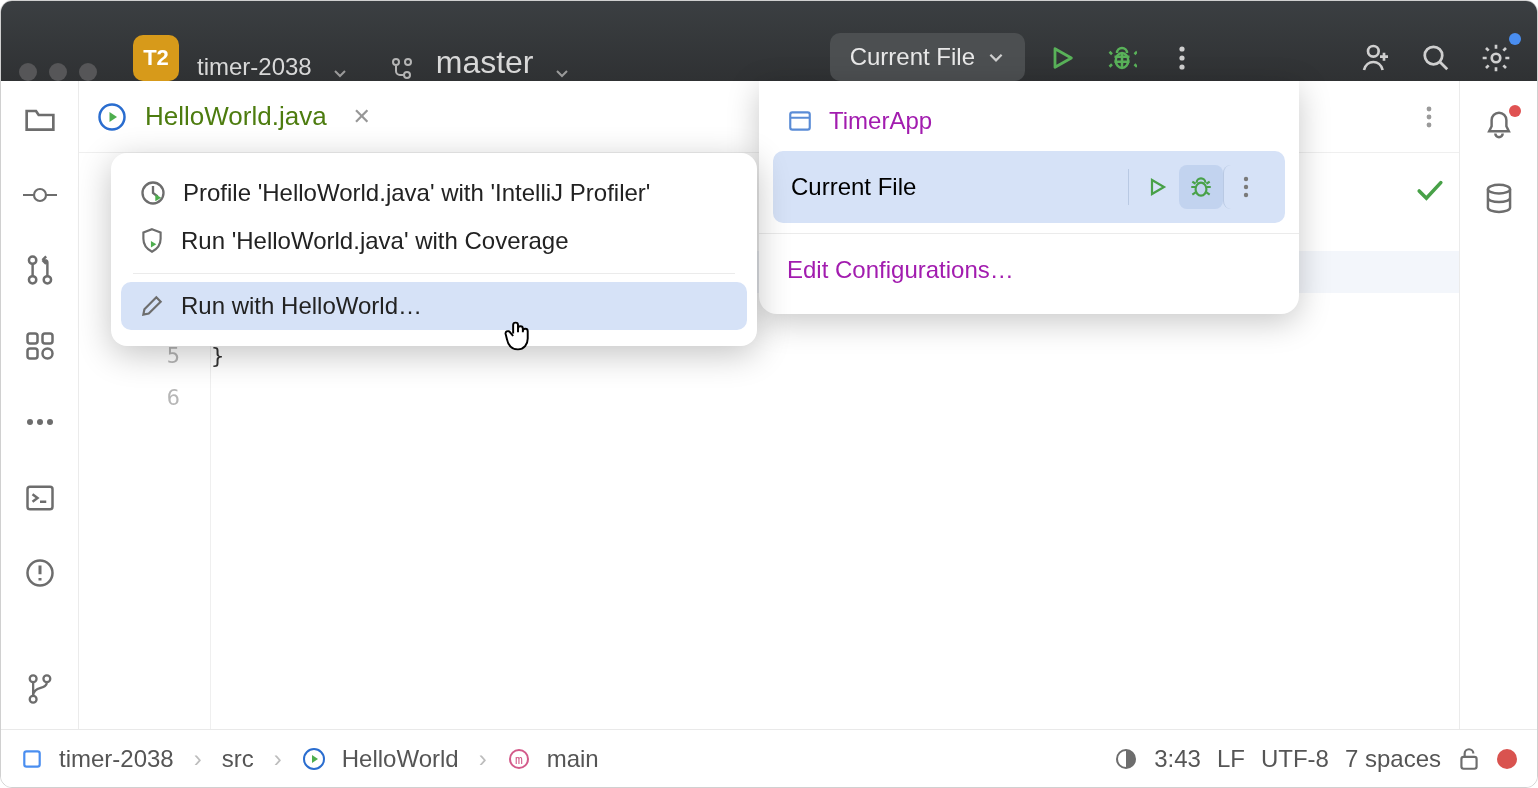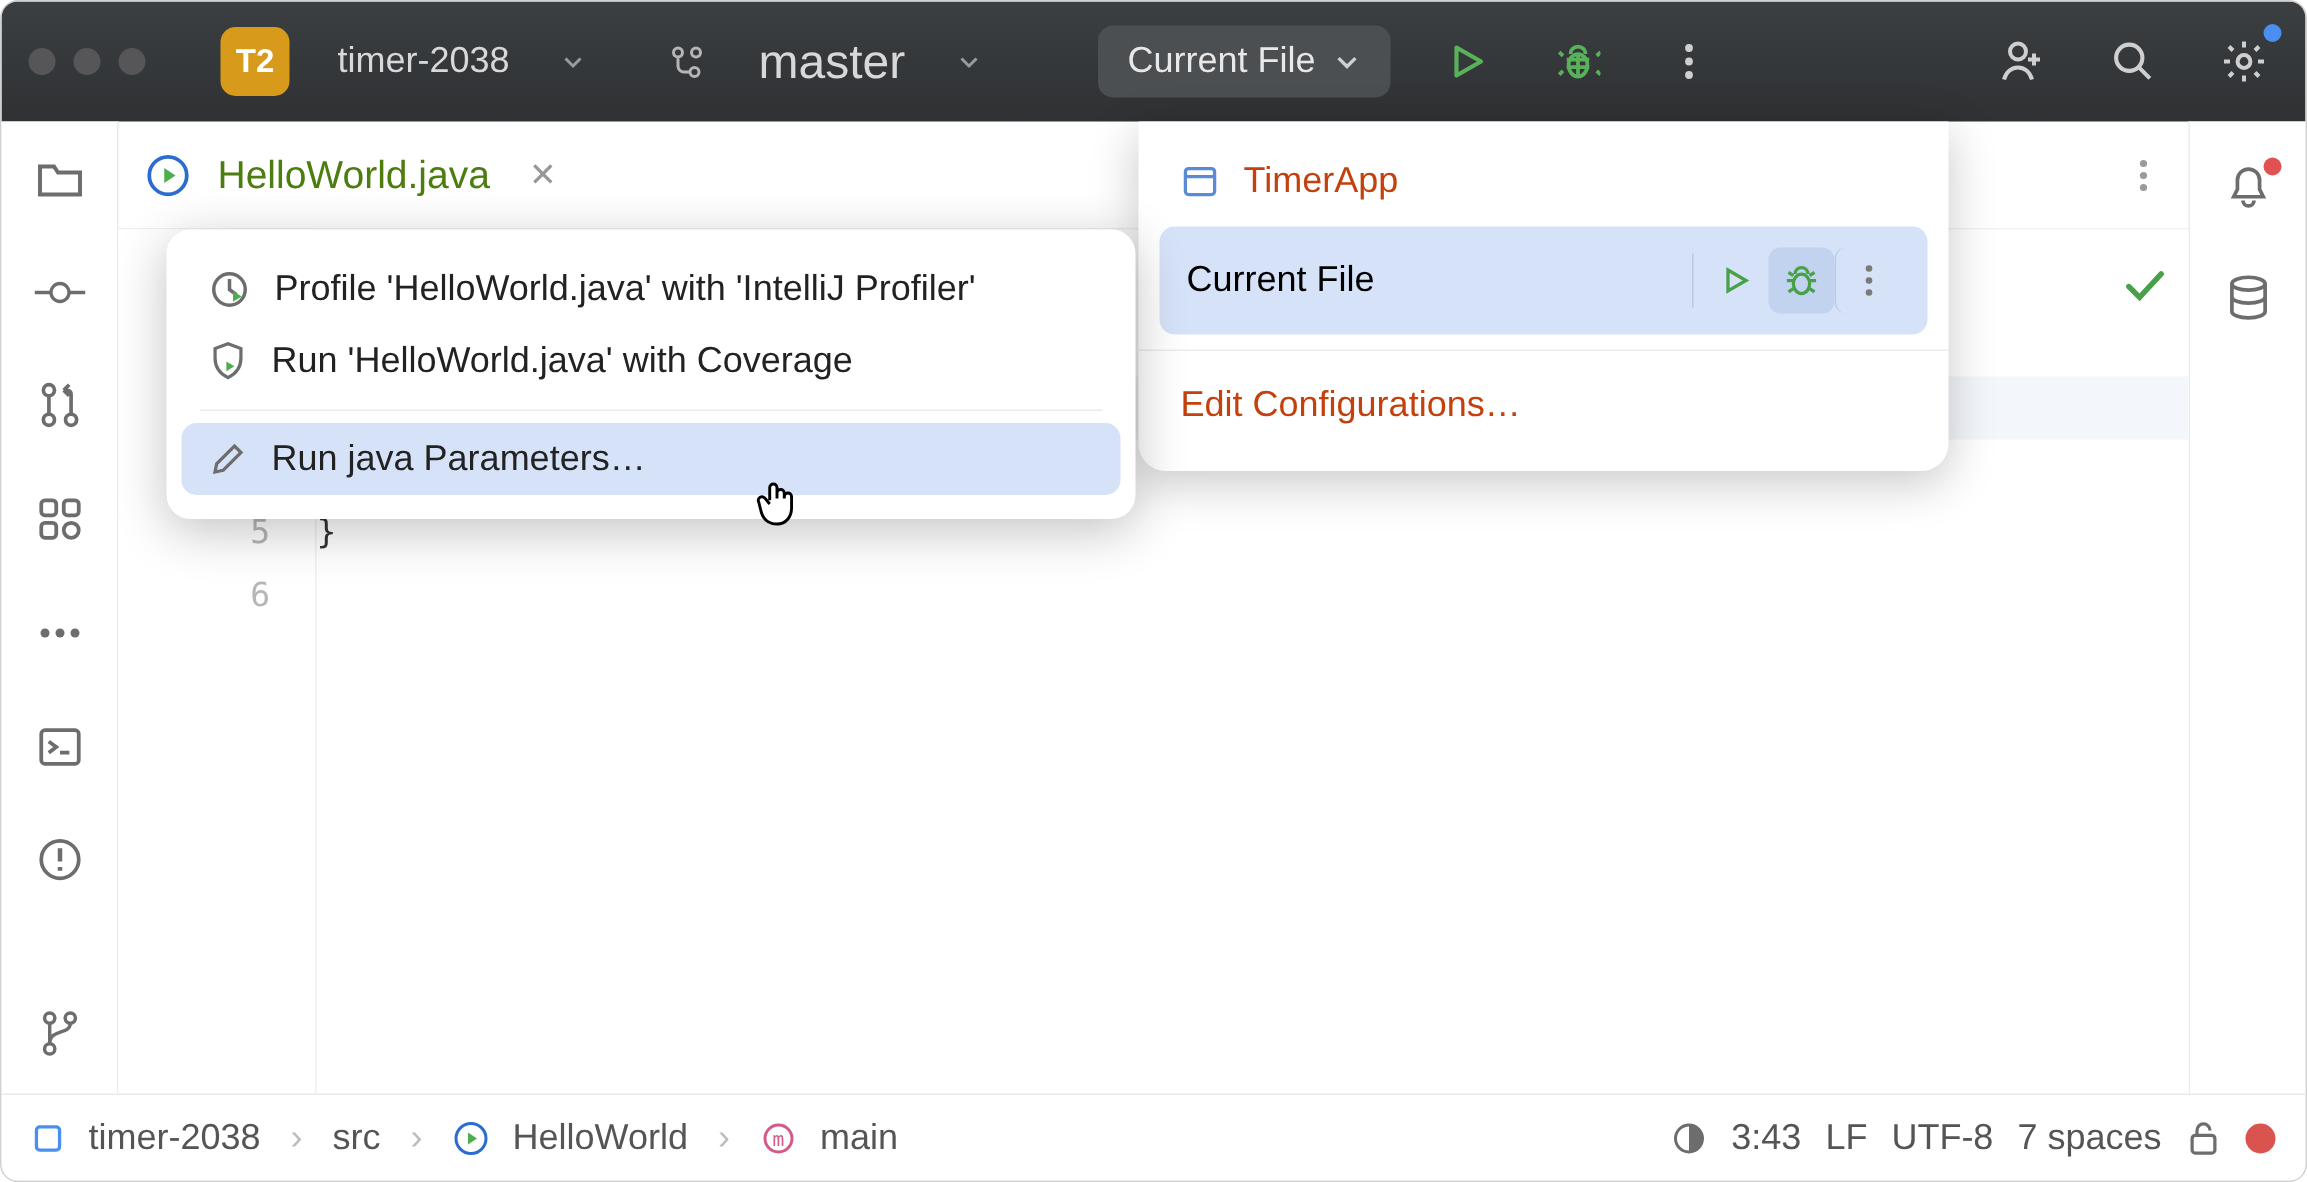--- a/index.html
+++ b/index.html
@@ -13,23 +13,23 @@
     position: relative;
     border: 1px solid #d0d0d0;
     border-radius: 12px;
   }
 
   
   .title-bar {
     height: 80px;
     background: linear-gradient(180deg, #3b3f42 0%, #2f3133 100%);
     display: flex;
-    align-items: center;
+    align-items: flex-end;
     padding: 0 18px;
-    gap: 28px;
+    gap: 14px;
   }
   .traffic-lights { display: flex; gap: 12px; margin-right: 22px; }
   .traffic-lights span {
     width: 18px; height: 18px; border-radius: 50%;
     background: #565658;
   }
   .proj-badge {
     width: 46px; height: 46px; border-radius: 10px;
     background: #d79a1a; color: #fff; font-weight: 700;
     display: flex; align-items: center; justify-content: center;
@@ -131,21 +131,21 @@
   .popup1 {
     position: absolute; left: 758px; top: 80px;
     width: 540px; background: #fff;
     border-radius: 0 0 18px 18px;
     box-shadow: 0 8px 32px rgba(0,0,0,0.22);
     padding: 14px 0 18px 0;
     z-index: 20;
   }
   .p1-item {
     display: flex; align-items: center; gap: 16px;
-    padding: 12px 28px; font-size: 24px; color: #c2410c;
+    padding: 12px 28px; font-size: 24px; color: #a21caf;
   }
   .p1-current {
     margin: 4px 14px; padding: 14px 18px;
     background: #d6e2f7; border-radius: 10px;
     display: flex; align-items: center; font-size: 24px;
   }
   .p1-current .mini-ico {
     width: 44px; height: 44px; display: flex; align-items: center; justify-content: center;
     border-radius: 8px;
   }
@@ -431,21 +431,21 @@
       <path d="M12 2l8 3v6c0 6-4 10-8 12-4-2-8-6-8-12V5l8-3z" fill="none" stroke="#6d6d6d" stroke-width="2"></path>
       <path d="M11 13l5 3-5 3v-6z" fill="#4eae4e"></path>
     </svg>
     <span>Run 'HelloWorld.java' with Coverage</span>
   </div>
   <div class="p2-sep"></div>
   <div class="p2-item sel">
     <svg width="26" height="26" viewBox="0 0 24 24">
       <path d="M4 20l1-5L16 4l4 4L9 19l-5 1z" fill="none" stroke="#6d6d6d" stroke-width="2"></path>
     </svg>
-    <span>Run java Parameters…</span>
+    <span>Run with HelloWorld…</span>
   </div>
 </div>
 
 <div class="cursor-hand">
   <svg width="30" height="34" viewBox="0 0 24 28">
     <path d="M8 12V5a2 2 0 014 0v6m0-3a2 2 0 014 0v3m0-1a2 2 0 014 0v6c0 5-3 9-8 9s-8-3-9-8l-1-4a2 2 0 013.5-2L8 14" fill="#fff" stroke="#000" stroke-width="1.6"></path>
   </svg>
 </div>
 
 <div class="status">

